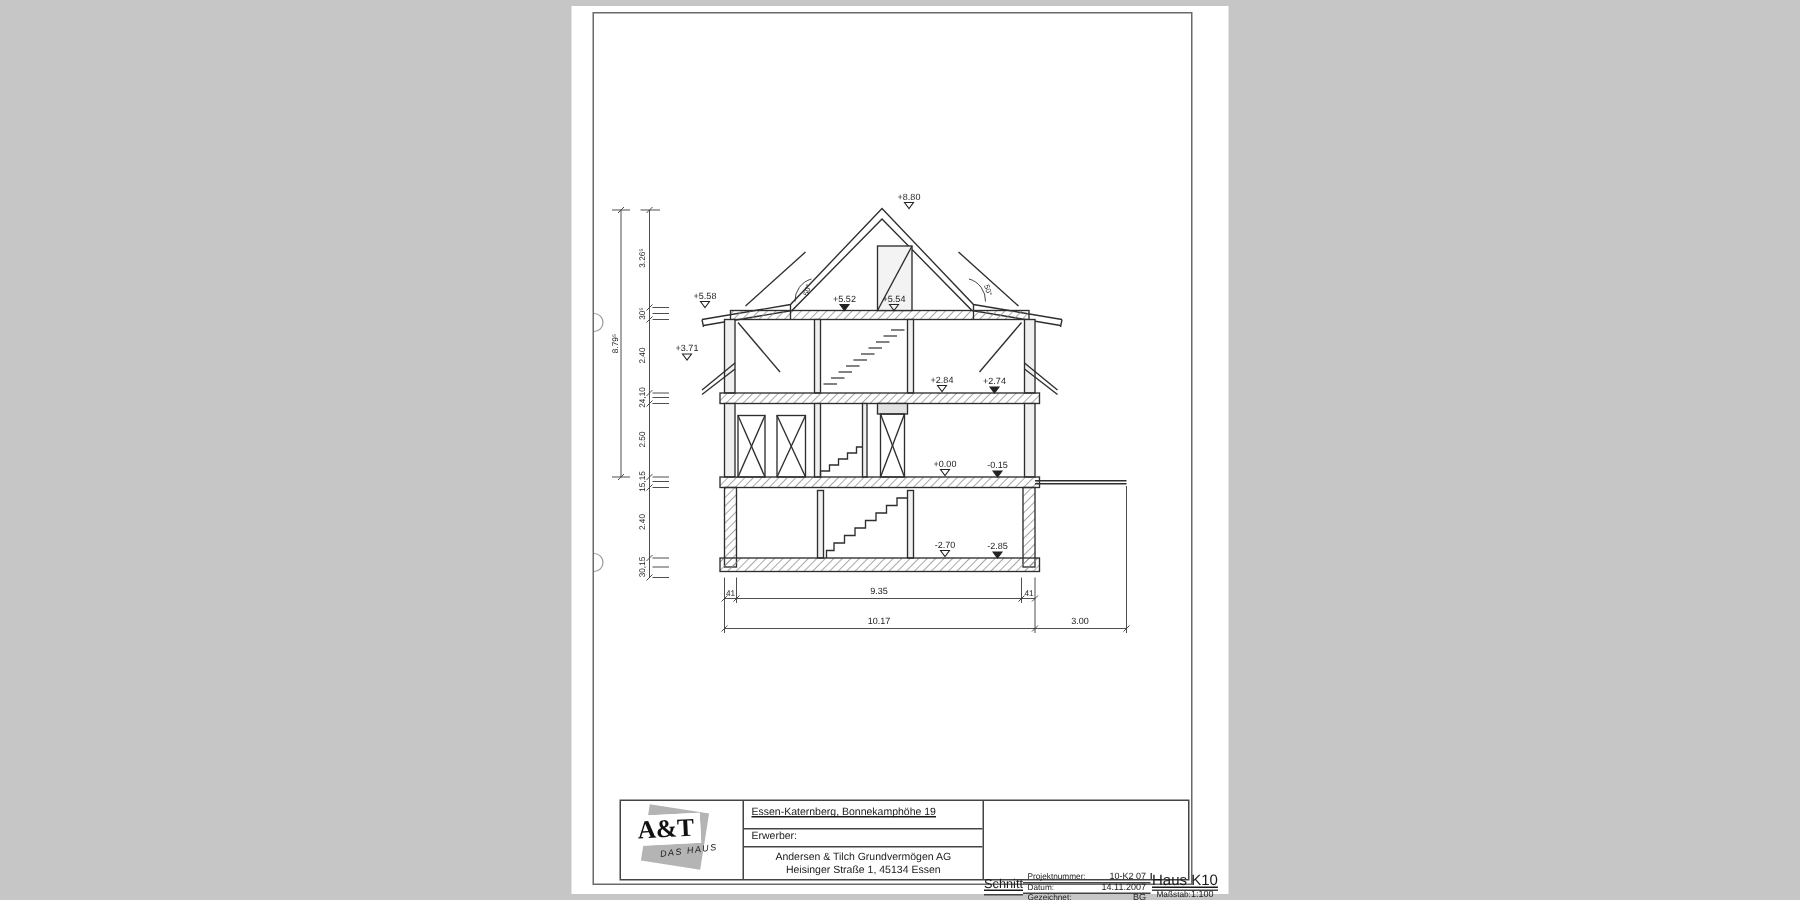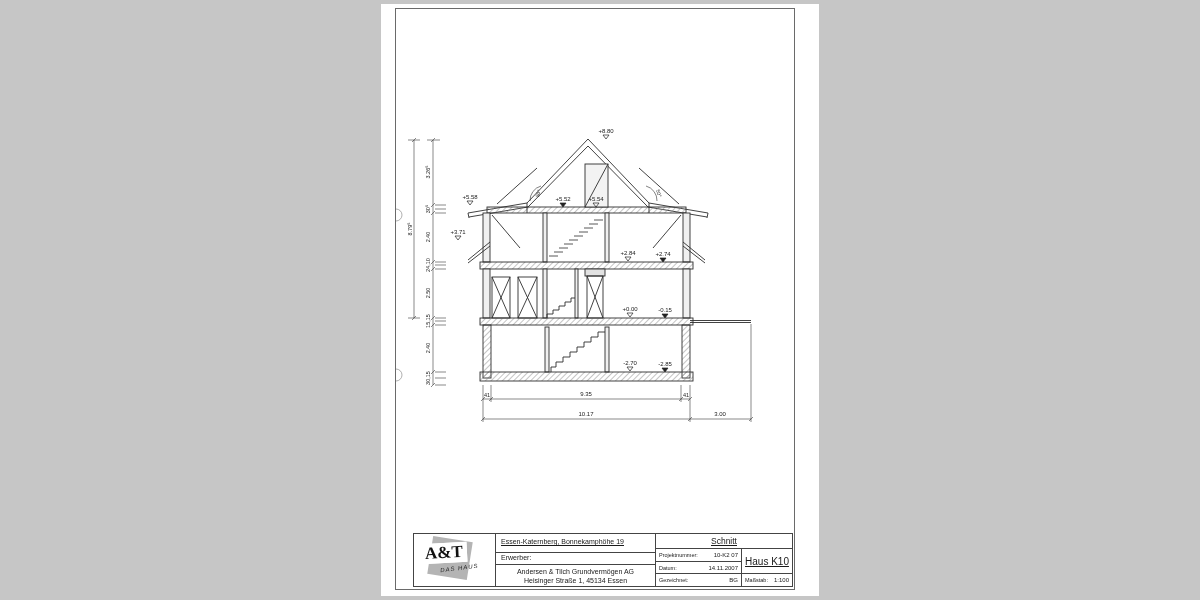--- a/index.html
+++ b/index.html
@@ -20,21 +20,21 @@
            color:#111;transform:rotate(-3deg);border:1px solid #fff;}
   .logo-dashaus{position:absolute;left:26px;top:31px;font-size:6px;font-style:italic;
                 letter-spacing:1px;color:#222;transform:rotate(-7deg);white-space:nowrap;}
   #tb-mid{width:160px;border-right:1px solid #444;display:flex;flex-direction:column;}
   .tb-site{height:19px;border-bottom:1px solid #444;font-size:7px;padding:4px 0 0 5px;
            box-sizing:border-box;}
   .tb-site span{text-decoration:underline;}
   .tb-erw{height:12px;border-bottom:1px solid #444;font-size:7px;padding:1px 0 0 5px;
           box-sizing:border-box;}
   .tb-company{flex:1;font-size:7px;text-align:center;line-height:9px;padding-top:2px;}
-  #tb-right{width:136px;display:flex;flex-direction:column;}
+  #tb-right{width:136px;display:flex;margin-top:48px;}
   .tb-doctitle{height:15px;border-bottom:1px solid #444;text-align:center;font-size:8.5px;
                padding-top:2px;box-sizing:border-box;}
   .tb-doctitle span{text-decoration:underline;}
   .tb-grid{flex:1;display:flex;}
   .tb-meta{width:85px;border-right:1px solid #444;display:flex;flex-direction:column;}
   .tb-meta-row{flex:1;display:flex;justify-content:space-between;align-items:center;
                border-bottom:1px solid #444;padding:0 3px;}
   .tb-meta-row:last-child{border-bottom:none;}
   .tb-meta-row .lbl{font-size:5.5px;color:#222;}
   .tb-meta-row .val{font-size:6px;}

